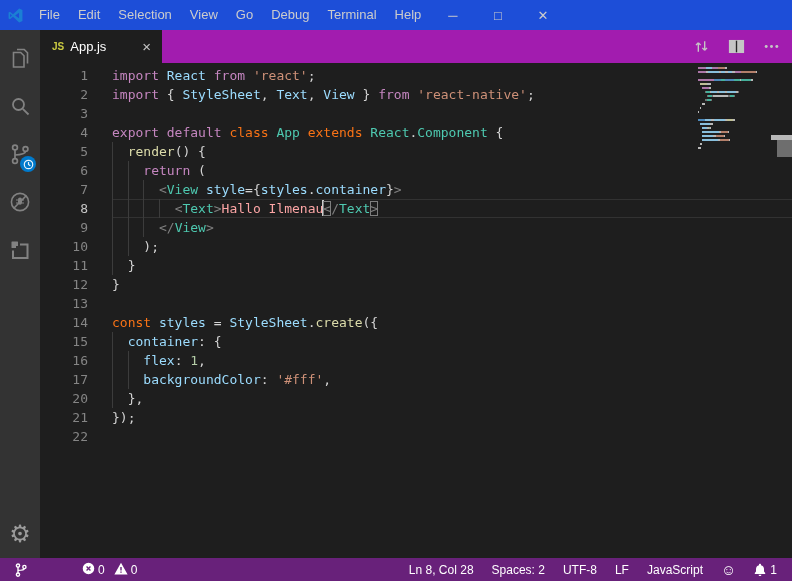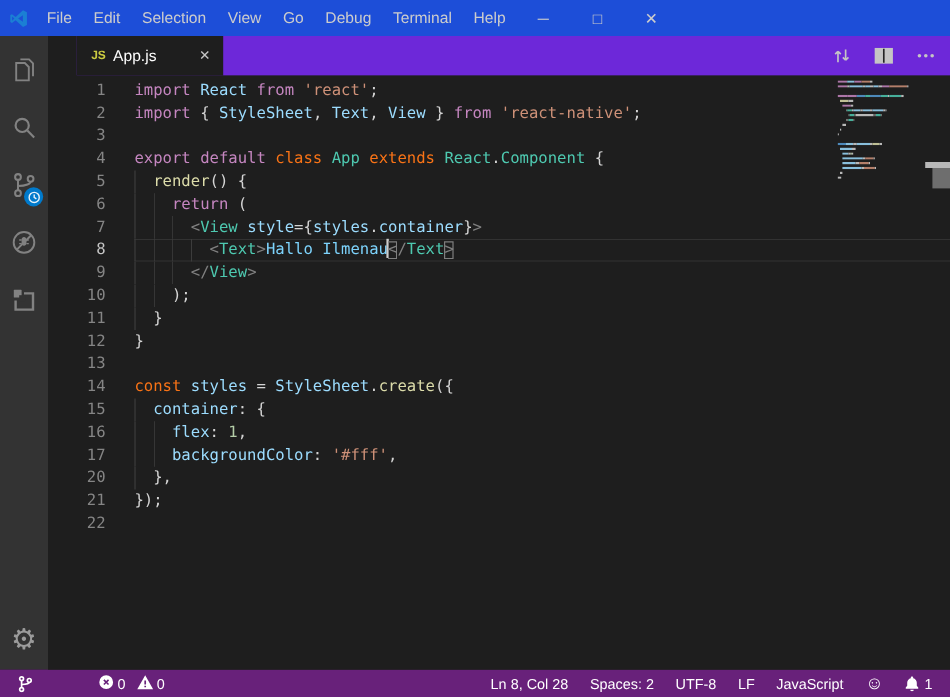--- a/index.html
+++ b/index.html
@@ -26,21 +26,21 @@
     position:relative; }
   .act-icon svg { opacity:.9; }
   .act-badge { position:absolute; right:4px; bottom:6px; width:16px; height:16px;
     border-radius:50%; background:#007acc; display:flex; align-items:center; justify-content:center; }
   .act-spacer { flex:1; }
   .gear { font-size:24px; color:#9b9b9b; line-height:1; }
 
   .editor-col { flex:1; display:flex; flex-direction:column; min-width:0; }
 
   
-  .tabbar { height:33px; background:#6d28d9; display:flex; align-items:stretch; flex:none;margin-left:24px; }
+  .tabbar { height:33px; background:#a21caf; display:flex; align-items:stretch; flex:none; }
   .tab { width:122px; background:#1e1e1e; display:flex; align-items:center; padding:0 8px 0 12px; }
   .js-badge { color:#cbcb41; font-weight:bold; font-size:10px; margin-right:6px; }
   .tab-label { color:#ffffff; font-size:13px; flex:1; }
   .tab-close { color:#c5c5c5; font-size:15px; padding:0 3px; }
   .tab-actions { margin-left:auto; display:flex; align-items:center; padding-right:12px; gap:18px; }
   .tab-actions .ticon { display:flex; align-items:center; justify-content:center; }
 
   
   .editor { flex:1; background:#1e1e1e; position:relative; overflow:hidden;
     font-family:"DejaVu Sans Mono","Liberation Mono",monospace; font-size:13px; }
@@ -48,21 +48,21 @@
   .line { display:flex; height:19px; line-height:19px; }
   .ln { width:48px; text-align:right; color:#858585; flex:none; font-size:13px; }
   .lc { flex:1; margin-left:24px; white-space:pre; color:#d4d4d4; }
   .line.current .ln { color:#c6c6c6; }
   .line.current .lc { box-shadow: inset 0 1px 0 #323232, inset 0 -1px 0 #323232; }
   .lc span { white-space:pre; }
   .tk-kw1 { color:#c586c0; } .tk-kw2 { color:#f97316; }
   .tk-var { color:#9cdcfe; } .tk-cls { color:#4ec9b0; }
   .tk-str { color:#ce9178; } .tk-num { color:#b5cea8; }
   .tk-fn  { color:#dcdcaa; } .tk-pl  { color:#d4d4d4; }
-  .tk-ang { color:#808080; } .tk-txt { color:#7dd3fc; }
+  .tk-ang { color:#808080; } .tk-txt { color:#fca5a5; }
   .tk-bma { color:#808080; box-shadow: inset 0 0 0 1px #7e7e7e; }
   .guide { display:inline-block; box-shadow: inset 1px 0 0 #3c3c3c; }
   .cursor { display:inline-block; width:2px; height:16px; background:#cccccc;
     vertical-align:-3px; margin:0 -1px; }
 
   
   .minimap { position:absolute; top:4px; right:30px; width:64px; opacity:.85; }
   .mm-row { height:2px; margin-bottom:2px; white-space:nowrap; overflow:hidden; }
   .mm-row span { display:inline-block; height:2px; vertical-align:top; }
   .ruler-cursor { position:absolute; top:72px; right:0; width:21px; height:5px; background:#b8b8b8; }

